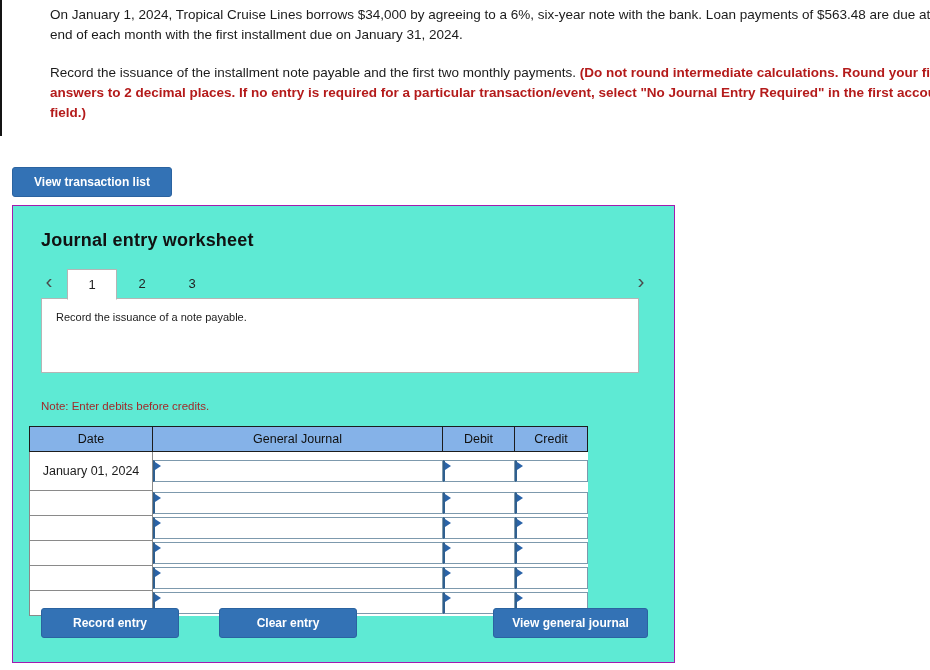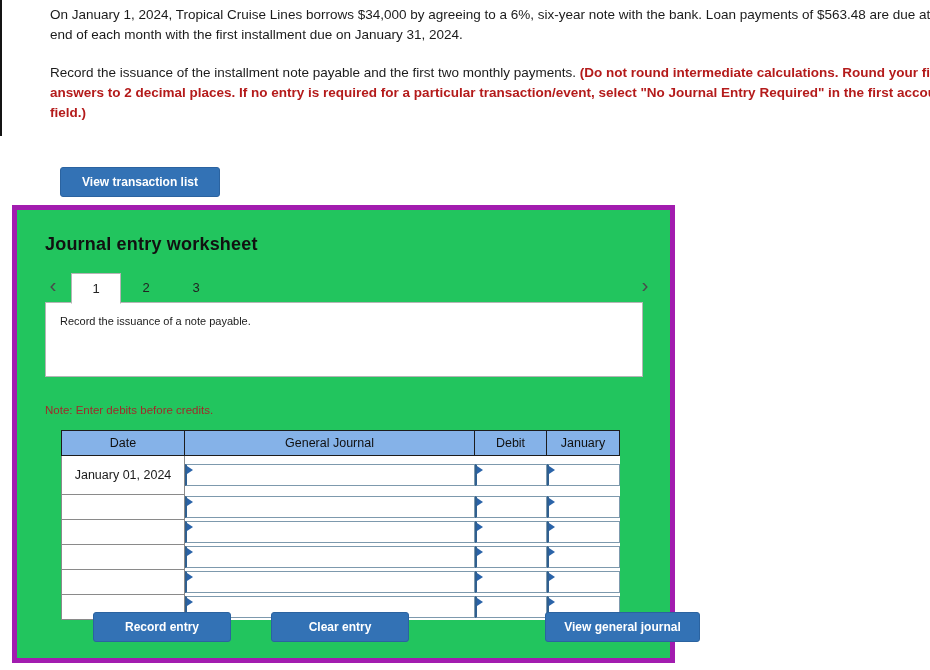--- a/index.html
+++ b/index.html
@@ -53,37 +53,36 @@
     border-radius: 3px;
     font-family: "Liberation Sans", sans-serif;
     font-size: 12px;
     font-weight: bold;
     text-align: center;
     cursor: pointer;
     padding: 0;
     line-height: 28px;
     height: 30px;
     box-sizing: border-box;
-    margin-left: 48px;
   }
   #view-transaction-list {
     position: absolute;
     left: 12px;
     top: 167px;
     width: 160px;
     height: 30px;
   }
   .panel {
     position: absolute;
     left: 12px;
     top: 205px;
     width: 663px;
     height: 458px;
-    background: #22c55e;
-    border: 5px solid #a21caf;
+    background: #5eead4;
+    border: 1px solid #a21caf;
     box-sizing: border-box;
   }
   .panel-title {
     position: absolute;
     left: 28px;
     top: 24px;
     font-size: 18px;
     font-weight: bold;
     letter-spacing: 0.2px;
     color: #111111;
@@ -152,21 +151,21 @@
   .note {
     position: absolute;
     left: 28px;
     top: 194px;
     font-size: 11.5px;
     color: #a02b2b;
   }
   
   .jtable {
     position: absolute;
-    left: 44px;
+    left: 16px;
     top: 220px;
     border-collapse: collapse;
     background: #ffffff;
     table-layout: fixed;
     border-radius: 26px;
   }
   .jtable th {
     background: #85b2e8;
     border: 1px solid #1c1c1c;
     font-size: 12.5px;
@@ -274,21 +273,21 @@
       <col class="col-date">
         <col class="col-gj">
         <col class="col-debit">
         <col class="col-credit">
     </colgroup>
     <thead>
       <tr>
         <th>Date</th>
         <th>General Journal</th>
         <th>Debit</th>
-        <th>January</th>
+        <th>Credit</th>
       </tr>
     </thead>
     <tbody>
       <tr>
         <td class="date-cell">January 01, 2024</td>
         <td class="fieldcell">
             <span class="field">
               <span class="marker"></span>
             </span>
           </td>

